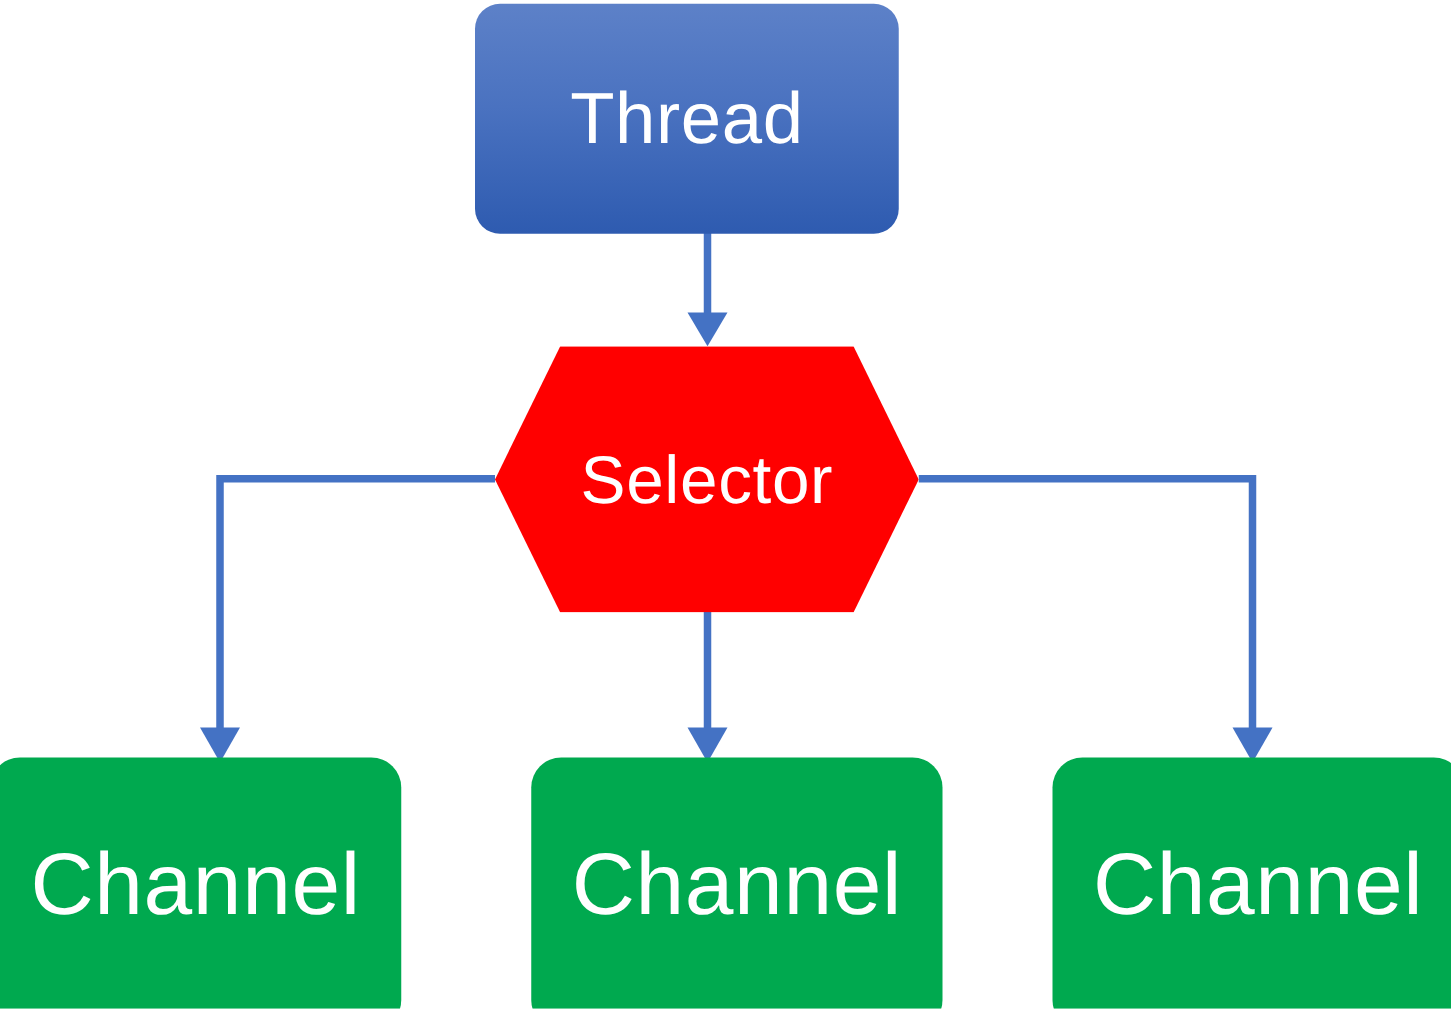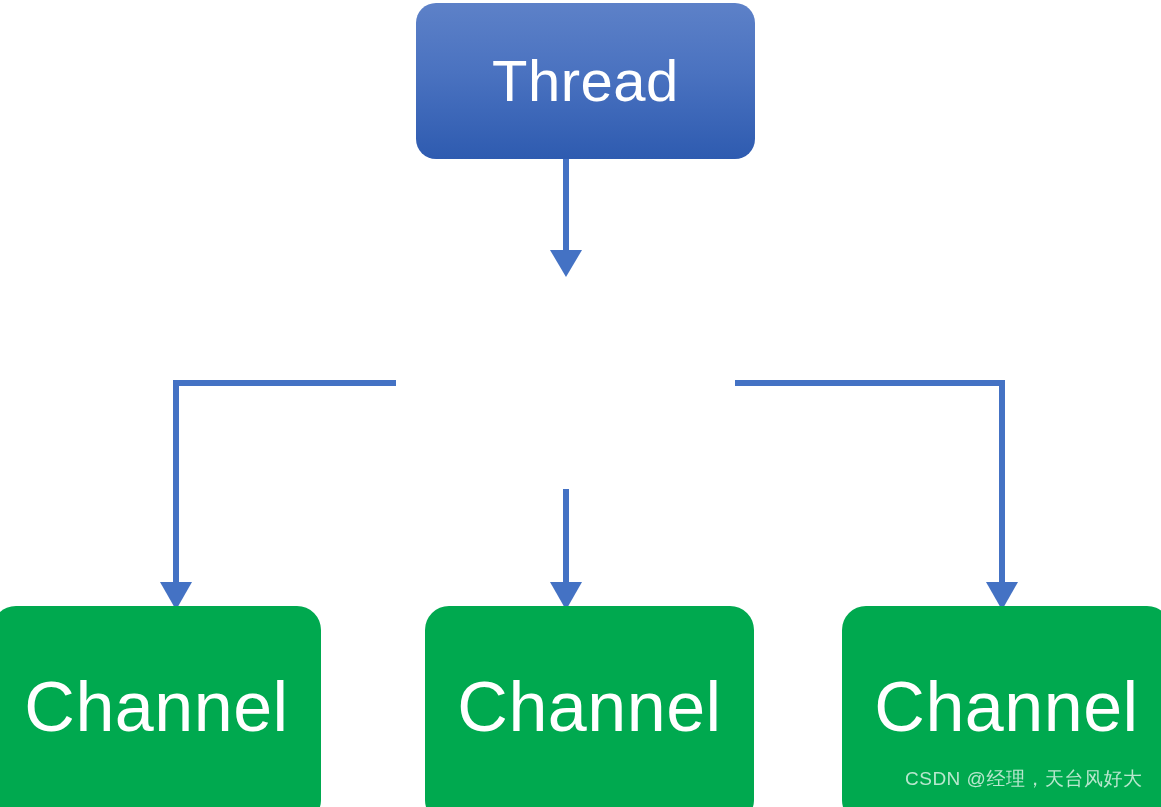--- a/index.html
+++ b/index.html
@@ -36,24 +36,24 @@
 
   .node-label {
     color: #ffffff;
     white-space: nowrap;
     line-height: 1;
     font-weight: 400;
   }
 
   
   #node-thread {
-    left: 416px;
+    left: 380px;
     top: 3px;
     width: 339px;
-    height: 156px;
+    height: 184px;
     border-radius: 20px;
     background: linear-gradient(to bottom, #5D81C8 0%, #4A72C0 45%, #2E5BB0 100%);
   }
   #node-thread .node-label {
     font-size: 58px;
     letter-spacing: 0.5px;
   }
 
   
   #node-selector {
@@ -124,28 +124,30 @@
     <g>
       <path d="M 735 383 L 1002 383 L 1002 588" stroke="#4472C4" stroke-width="6" fill="none" stroke-linecap="butt" stroke-linejoin="miter"></path>
       <polygon points="1002,610 986,582 1018,582" fill="#4472C4"></polygon>
     </g>
   </svg>
 
   <div class="node" id="node-thread">
     <span class="node-label">Thread</span>
   </div>
 
+  <div class="node" id="node-selector">
+    <span class="node-label">Selector</span>
+  </div>
 
   <div class="node channel" id="node-channel-0">
     <span class="node-label">Channel</span>
   </div>
 
   <div class="node channel" id="node-channel-1">
     <span class="node-label">Channel</span>
   </div>
 
   <div class="node channel" id="node-channel-2">
     <span class="node-label">Channel</span>
   </div>
 
-  <div id="watermark">CSDN @经理，天台风好大</div>
 
 </div>
 
 </body></html>

